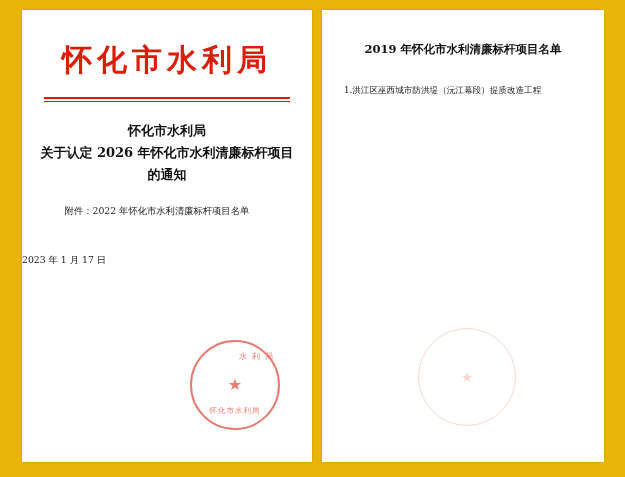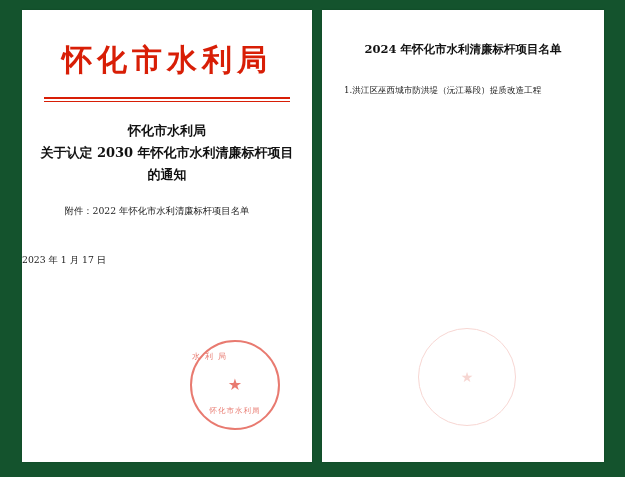--- a/index.html
+++ b/index.html
@@ -10,21 +10,21 @@
   body {
     width: 625px;
     height: 477px;
     font-family: "DejaVu Serif", "Liberation Serif", serif;
     overflow: hidden;
   }
   .page {
     position: relative;
     width: 625px;
     height: 477px;
-    background: #14532d;
+    background: #eab308;
   }
   
   .doc-left {
     position: absolute;
     left: 22px;
     top: 10px;
     width: 290px;
     height: 452px;
     background: #ffffff;
     box-shadow: 0 0 2px rgba(0,0,0,0.18);
@@ -111,21 +111,21 @@
     top: 50%;
     transform: translate(-50%,-50%);
     font-size: 16px;
     line-height: 16px;
     color: #e0483a;
   }
   .seal .top-text {
     position: absolute;
     width: 100%;
     top: 9px;
-    text-align: left;
+    text-align: right;
     font-size: 8px;
     letter-spacing: 5px;
     color: #e0483a;
   }
   .seal .bottom-text {
     position: absolute;
     width: 100%;
     bottom: 12px;
     text-align: center;
     font-size: 7.5px;
@@ -171,40 +171,40 @@
 
 <div class="page">
 
   <div class="doc-left">
     <div class="masthead">怀化市水利局</div>
     <div class="red-rule"></div>
     <div class="red-rule thin"></div>
 
     <div class="title-block">
       <div class="l1">怀化市水利局</div>
-      <div class="l2">关于认定 2030 年怀化市水利清廉标杆项目</div>
+      <div class="l2">关于认定 2026 年怀化市水利清廉标杆项目</div>
       <div class="l3">的通知</div>
     </div>
 
     <div class="body-text">
     </div>
 
     <div class="attachment">附件：2022 年怀化市水利清廉标杆项目名单</div>
 
     <div class="signature">2023 年 1 月 17 日</div>
 
     <div class="seal">
       <div class="top-text">水利局</div>
       <div class="star">★</div>
       <div class="bottom-text">怀化市水利局</div>
     </div>
   </div>
 
   <div class="doc-right">
-    <div class="right-title">2024 年怀化市水利清廉标杆项目名单</div>
+    <div class="right-title">2019 年怀化市水利清廉标杆项目名单</div>
     <div class="right-list">
       <div>1.洪江区巫西城市防洪堤（沅江幕段）提质改造工程</div>
     </div>
     <div class="watermark">
       <div class="star">★</div>
     </div>
   </div>
 
 </div>
 

